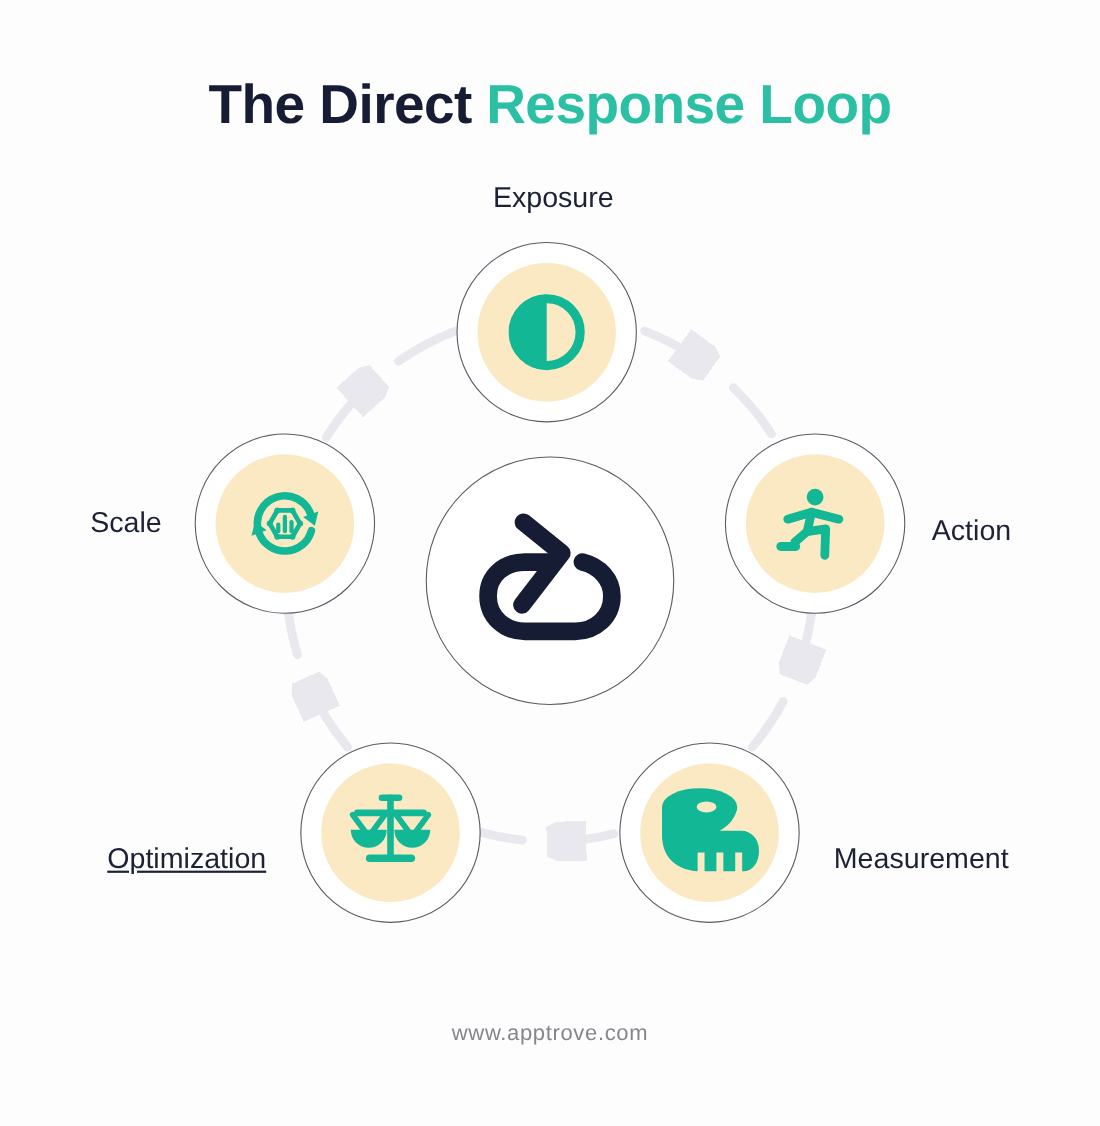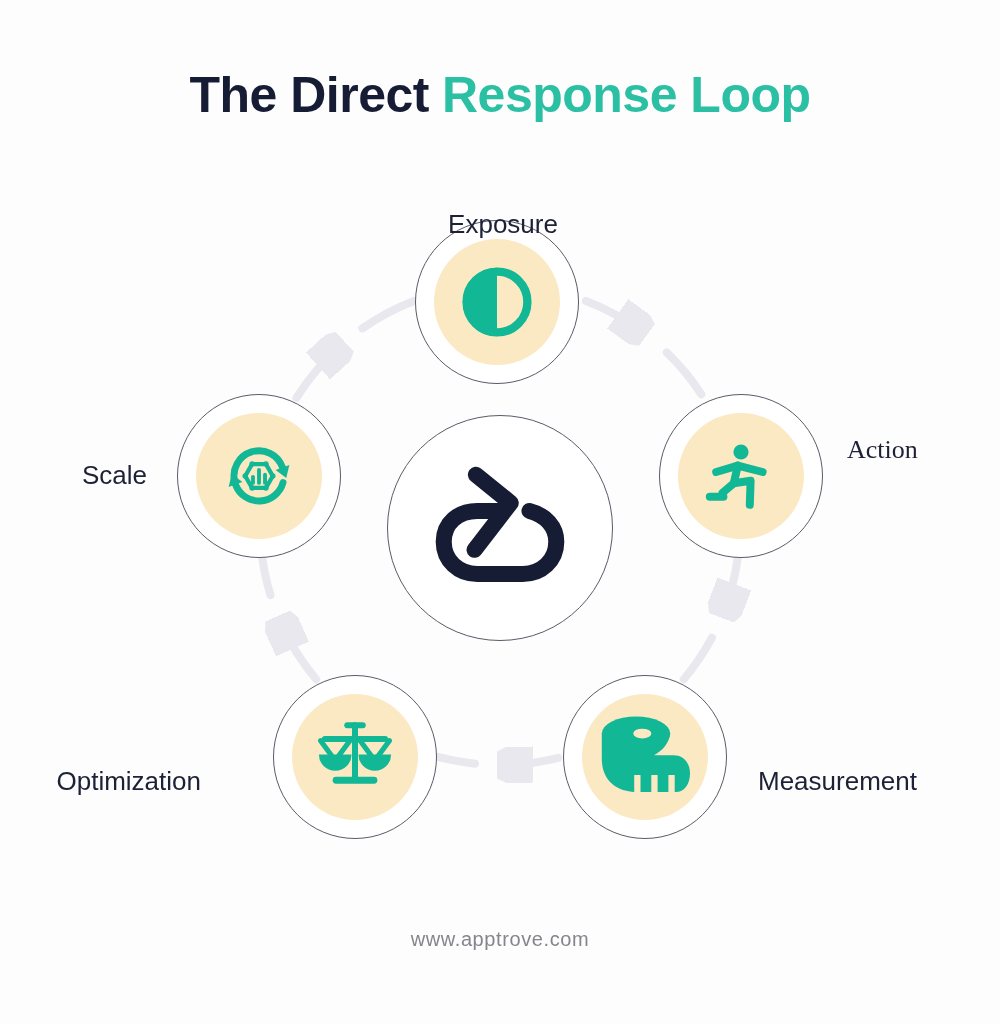--- a/index.html
+++ b/index.html
@@ -20,24 +20,24 @@
         display:flex;align-items:center;justify-content:center;transform:translate(-50%,-50%);}
   .node-inner{width:126px;height:126px;border-radius:50%;background:var(--cream);
         display:flex;align-items:center;justify-content:center;color:var(--accent-icon);}
   .hub{position:absolute;left:500px;top:528px;width:226px;height:226px;border-radius:50%;
        background:#ffffff;border:1.4px solid var(--node-border);box-sizing:border-box;
        display:flex;align-items:center;justify-content:center;transform:translate(-50%,-50%);
        color:var(--navy);}
   .hub svg{transform:translateY(-5px);}
   .node-label{position:absolute;font-size:26px;font-weight:500;color:var(--label);
        white-space:nowrap;transform:translateY(-50%);}
-  .lbl-exposure{left:503px;top:180px;transform:translate(-50%,-50%);margin-top:44px;}
-  .lbl-action{left:847px;top:450px;font-family:Liberation Serif, serif;}
+  .lbl-exposure{left:503px;top:180px;transform:translate(-50%,-50%);}
+  .lbl-action{left:847px;top:482px;}
   .lbl-measurement{left:758px;top:781px;text-align:right;}
-  .lbl-optimization{right:799px;top:781px;text-align:right;}
+  .lbl-optimization{right:758px;top:781px;text-align:right;text-decoration:underline;}
   .lbl-scale{right:853px;top:475px;text-align:center;}
   .n-exposure{left:497px;top:302px;}
   .n-action{left:741px;top:476px;}
   .n-measurement{left:645px;top:757px;}
   .n-optimization{left:355px;top:757px;}
   .n-scale{left:259px;top:476px;}
   .footer{position:absolute;top:928px;left:0;width:100%;text-align:center;
           font-size:20px;letter-spacing:0.6px;color:var(--footer-text);}
 </style>
 </head>

